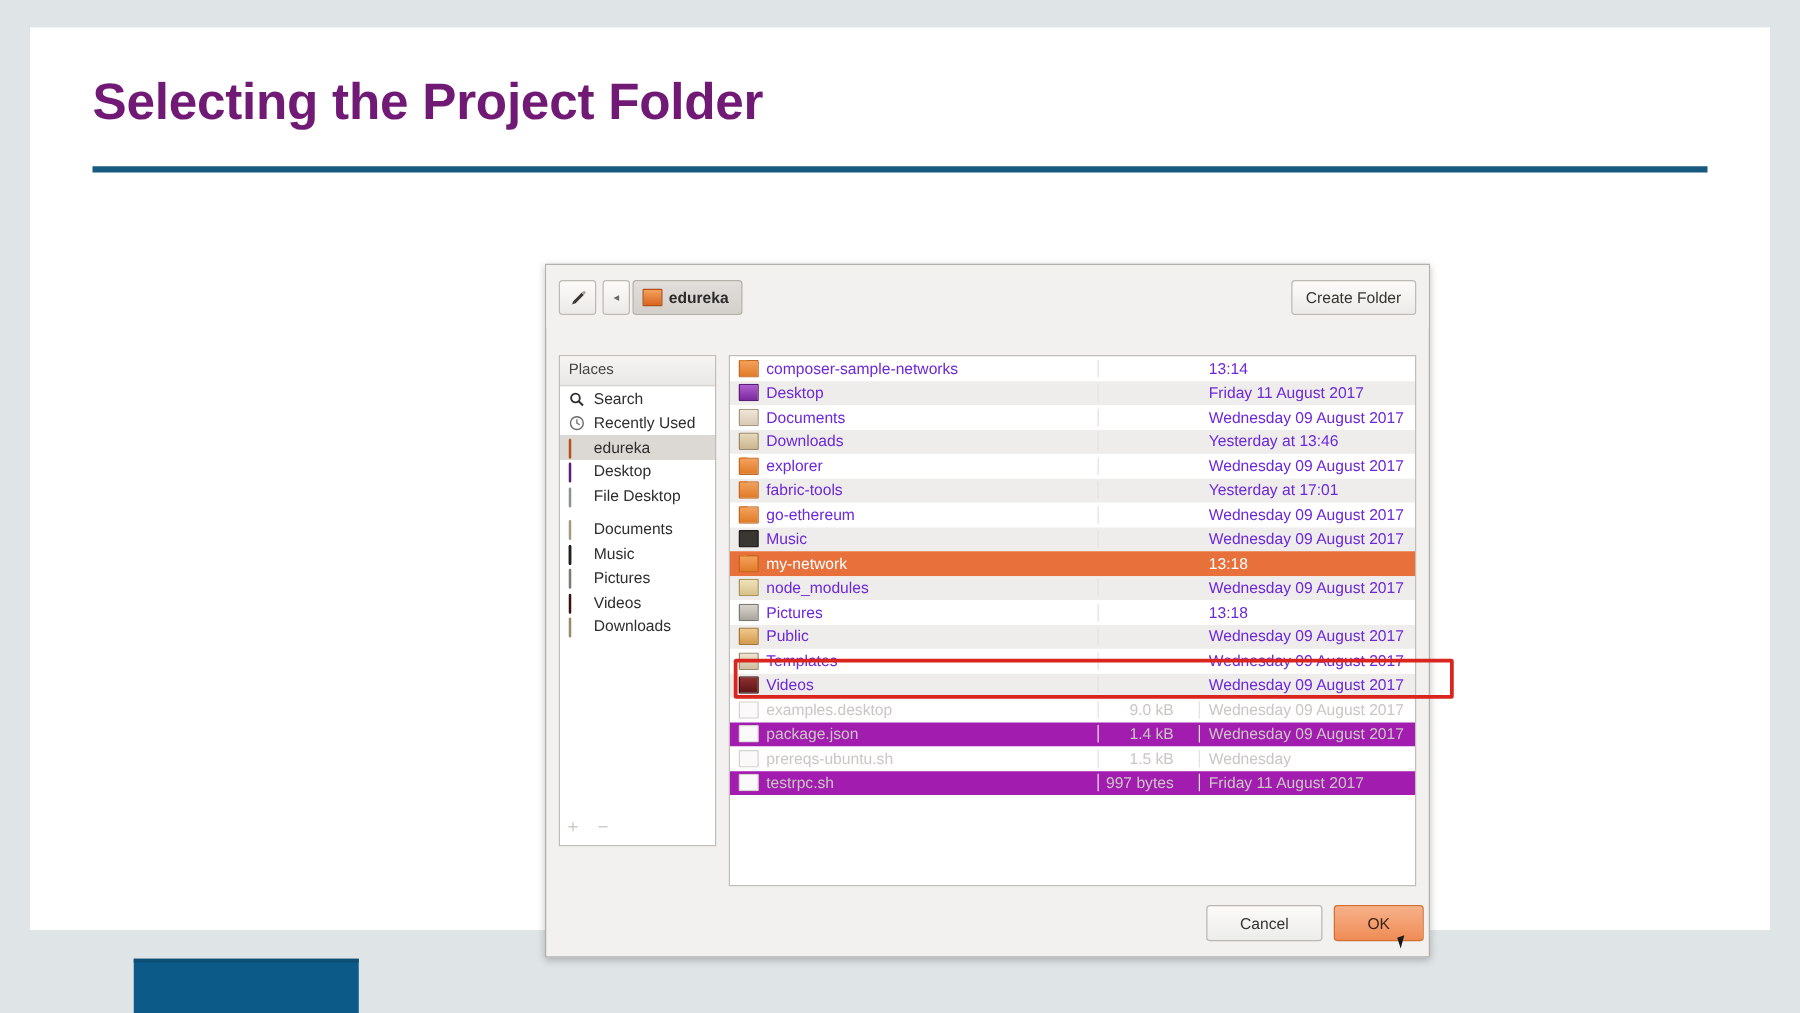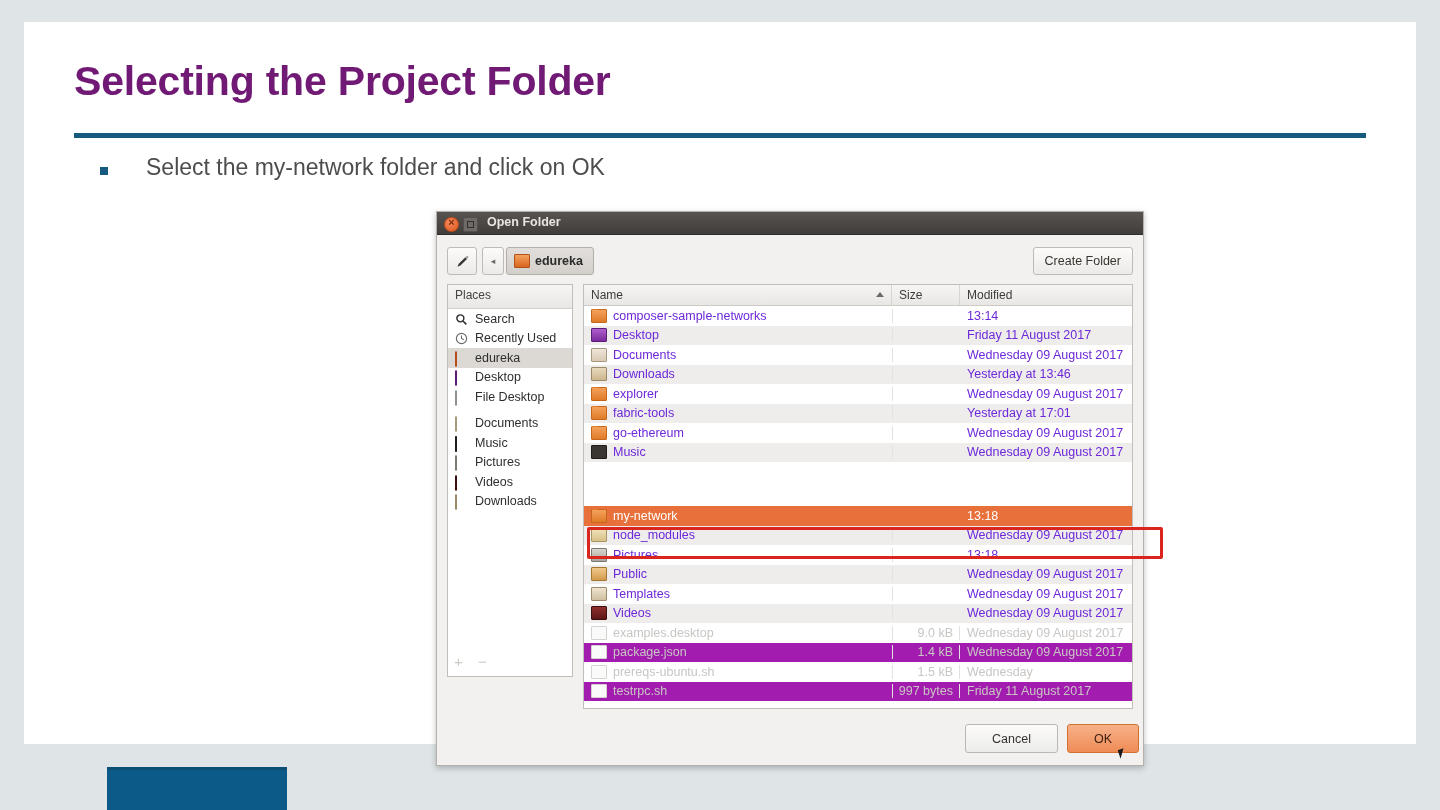--- a/index.html
+++ b/index.html
@@ -121,24 +121,24 @@
   .c-mod{width:165px;border-right:none !important;}
   .sortarrow{
     position:absolute;right:7px;top:7px;width:0;height:0;
     border-left:4px solid transparent;border-right:4px solid transparent;
     border-bottom:5px solid #6a6a6a;
   }
   .frow{display:flex;height:19.5px;align-items:center;font-size:12.5px;color:#6d28d9;}
   .frow.alt{background:#eeedec;}
   .frow.dim{color:#c9c6c3;}
   .frow.dim.alt{background:#a21caf;}
-  .frow.sel{background:#e8703a;color:#ffffff;margin-top:44px;}
+  .frow.sel{background:#e8703a;color:#ffffff;}
   .f-name{flex:1;display:flex;align-items:center;gap:6px;padding-left:7px;
     border-right:1px solid #e4e2e0;overflow:hidden;white-space:nowrap;}
-  .f-size{width:60px;text-align:right;padding-right:6px;border-right:1px solid #e4e2e0;}
+  .f-size{width:60px;text-align:right;padding-right:20px;border-right:1px solid #e4e2e0;}
   .f-mod{width:165px;padding-left:7px;white-space:nowrap;overflow:hidden;}
   .frow.sel .f-name,.frow.sel .f-size{border-right-color:#e8703a;}
 
   
   .ic{width:14px;height:12px;flex:0 0 14px;position:relative;border-radius:1px;}
   .ic.folder{background:linear-gradient(to bottom,#f3a15c,#e07b28);
     border:1px solid #c4661c;}
   .ic.folder:before{content:"";position:absolute;left:0;top:-2px;width:6px;height:2px;
     background:#e07b28;border-radius:1px 1px 0 0;}
   .ic.desktop{background:linear-gradient(to bottom,#b05fd0,#7a2a9c);border:1px solid #5c1d77;}
@@ -176,34 +176,25 @@
   }
 </style>
 </head>
 <body>
 
 <div class="slide">
 
   <div class="slide-title">Selecting the Project Folder</div>
   <div class="title-rule"></div>
 
-  <div class="bullet-row">
-    <span class="bullet-mark"></span>
-    <span class="bullet-text">Select the my-network folder and click on OK</span>
-  </div>
 
   <div class="corner-block"></div>
 
   <div class="dialog">
 
-    <div class="titlebar">
-      <span class="wbtn close"></span>
-      <span class="wbtn max"></span>
-      <span class="win-title">Open Folder</span>
-    </div>
 
     <div class="toolbar">
       <div class="tb-btn tb-pencil">
         <svg width="15" height="15" viewBox="0 0 16 16" aria-hidden="true">
           <path d="M2.5 13.5 L4 10.5 L11 3.5 L12.8 5.3 L5.8 12.3 Z" fill="#3b3632"></path>
           <path d="M11 3.5 L12.2 2.3 A1.1 1.1 0 0 1 14 4.1 L12.8 5.3 Z" fill="#a8a29a"></path>
           <path d="M2.5 13.5 L3.6 13.1 L2.9 12.4 Z" fill="#d6d2cd"></path>
         </svg>
       </div>
       <div class="tb-btn tb-back">◂</div>
@@ -266,28 +257,20 @@
               <span>Downloads</span>
             </div>
           </div>
         <div class="pm-btns">
           <span>+</span>
           <span>−</span>
         </div>
       </div>
 
       <div class="filelist">
-        <div class="col-hdr">
-          <div class="c-name">
-            <span>Name</span>
-            <span class="sortarrow"></span>
-          </div>
-          <div class="c-size">Size</div>
-          <div class="c-mod">Modified</div>
-        </div>
         <div id="file-rows">
             <div class="frow">
               <span class="f-name">
                 <span class="ic folder"></span>
                 <span>composer-sample-networks</span>
               </span>
               <span class="f-size"></span>
               <span class="f-mod">13:14</span>
             </div>
             <div class="frow alt">

